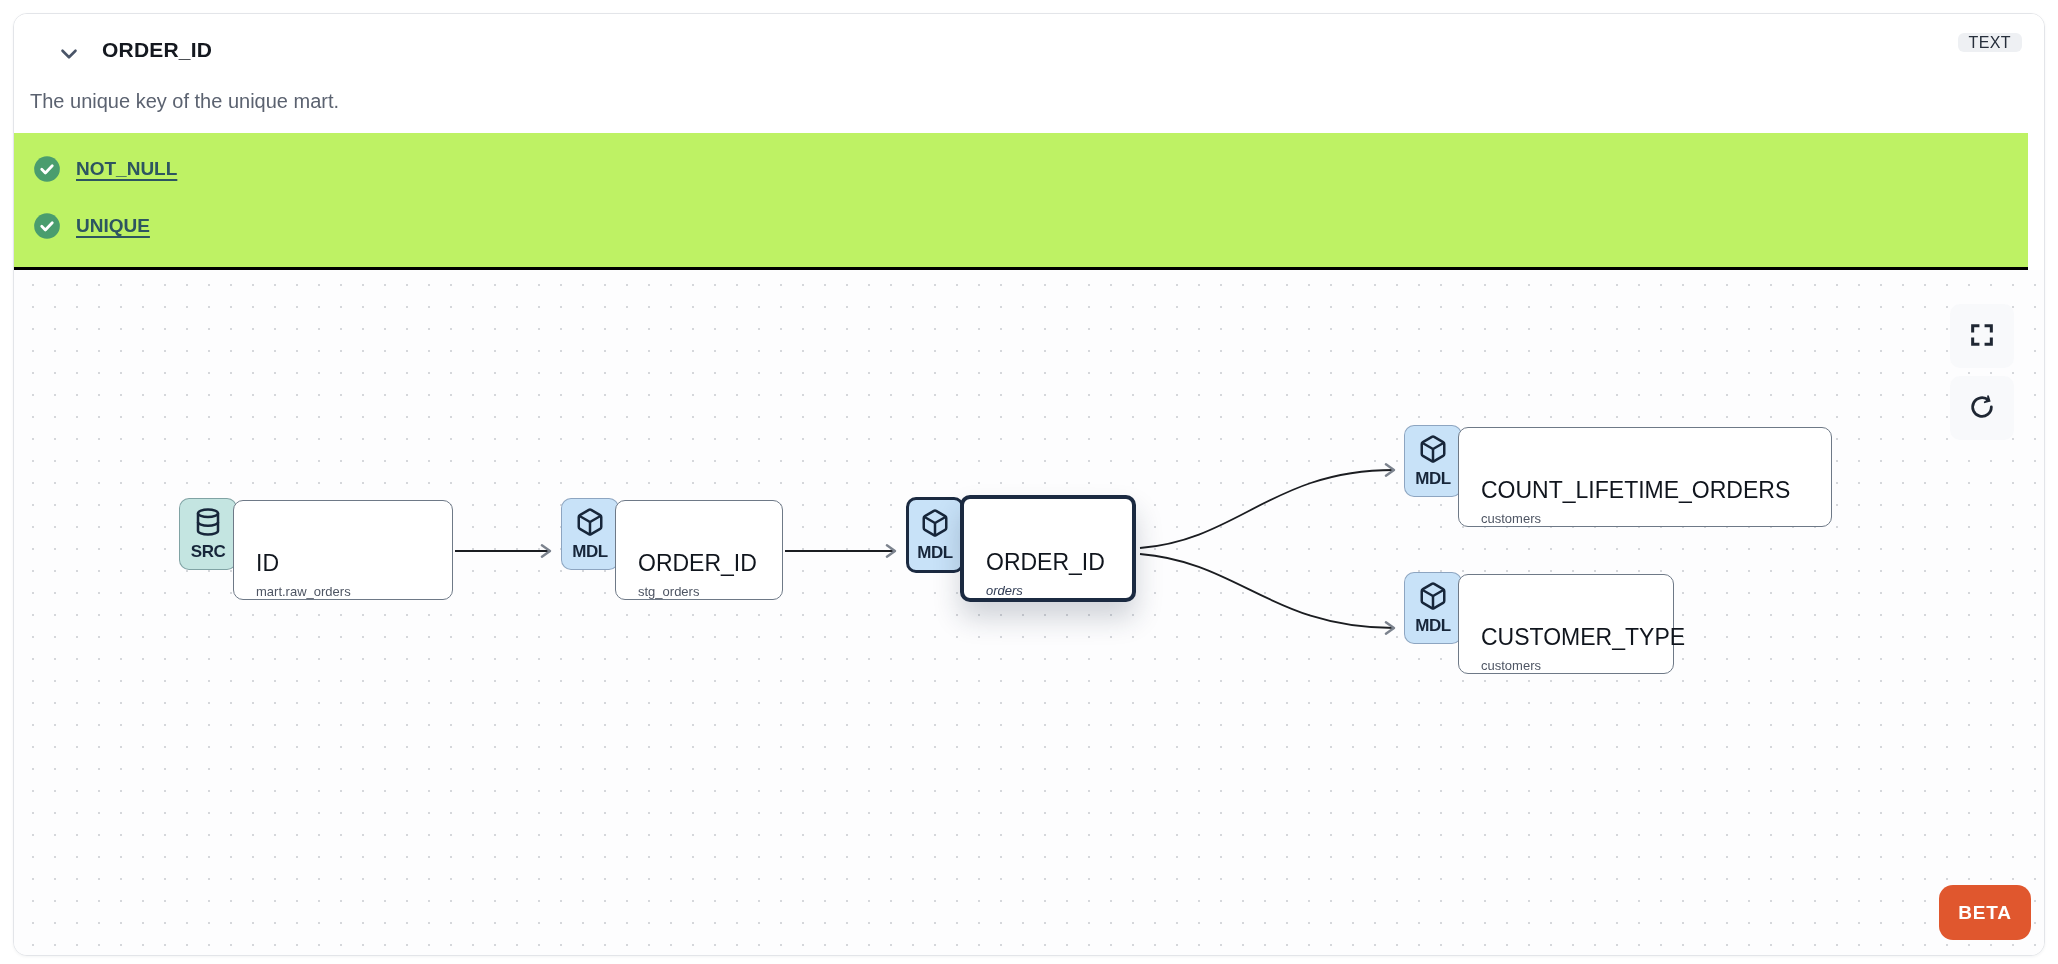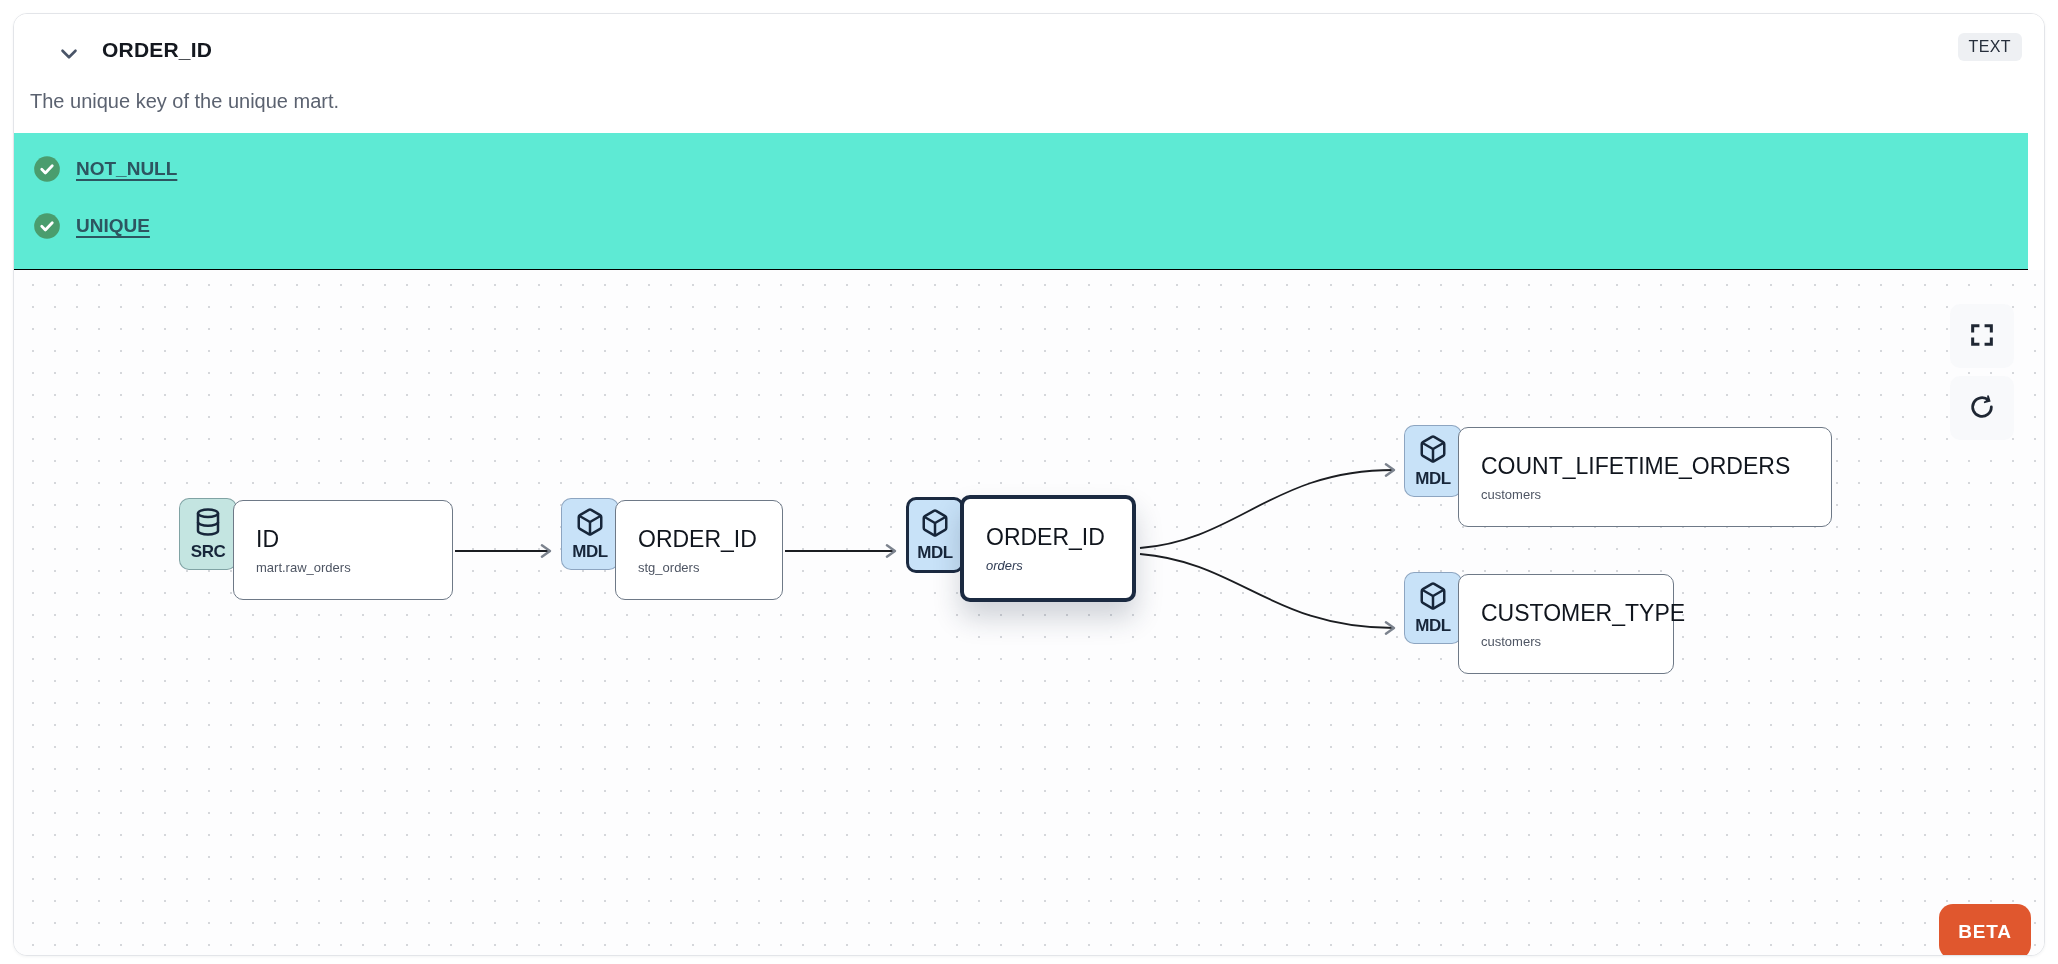--- a/index.html
+++ b/index.html
@@ -16,32 +16,32 @@
   .chev-btn {
     position:absolute; left:40px; top:26px; width:30px; height:30px;
     background:none; border:none; cursor:pointer; color:#4a5568;
     display:flex; align-items:center; justify-content:center;
   }
   .hdr-title {
     position:absolute; left:88px; top:24px; font-size:21px; font-weight:700;
     color:#14181f; letter-spacing:0.2px;
   }
   .type-badge {
-    position:absolute; right:22px; top:19px; height:28px; padding:0 11px;
+    position:absolute; right:22px; top:19px; height:19px; padding:0 11px;
     background:#eef0f3; border-radius:6px; color:#262e3b; font-size:16px;
     font-weight:500; letter-spacing:0.4px; display:flex; align-items:center;
   }
   .hdr-desc {
     position:absolute; left:16px; top:76px; font-size:20px; color:#5b6270;
   }
 
   
   .tests {
     position:absolute; top:119px; left:0; right:16px; height:137px;
-    background:#5eead4; border-bottom:1px solid #000000;
+    background:#bef264; border-bottom:3px solid #000000;
   }
   .test-row { position:absolute; left:19px; display:flex; align-items:center; gap:15px; }
   .test-row.r0 { top:22px; }
   .test-row.r1 { top:79px; }
   .check { width:28px; height:28px; display:block; }
   .test-link {
     font-size:19px; font-weight:600; color:#2d5560; text-decoration:underline;
     text-decoration-thickness:1.5px; text-underline-offset:4px; cursor:pointer;
   }
 
@@ -62,21 +62,21 @@
   }
   .nbadge.src { background:#c4e5e1; border:1.5px solid rgba(46,83,92,0.45); }
   .nbadge.mdl { background:#c8e2f8; border:1.5px solid rgba(52,74,110,0.40); }
   .blabel {
     font-family:Liberation Sans, sans-serif; font-size:17px; font-weight:700;
     color:#17263a; letter-spacing:-0.5px;
   }
   .nbody {
     position:absolute; left:54px; top:2px; height:100px; background:#ffffff;
     border:1.5px solid #6e7987; border-radius:10px; z-index:2;
-    display:flex; flex-direction:column; justify-content:center; gap:7px;
+    display:flex; flex-direction:column; justify-content:flex-end; gap:7px;
     padding-left:22px;
   }
   .ntitle { font-size:23px; font-weight:500; color:#10151d; }
   .nsub   { font-size:13px; color:#4e5563; }
 
   
   .n1 { left:165px; top:228px; } .n1 .nbody { width:220px; }
   .n2 { left:547px; top:228px; } .n2 .nbody { width:168px; }
   .n3 { left:892px; top:225px; } .n3 .nbody { width:176px; }
   .n4 { left:1390px; top:155px; } .n4 .nbody { width:374px; }
@@ -96,21 +96,21 @@
     background:#f8f9fb; border-radius:10px; color:#1f2733;
     display:flex; align-items:center; justify-content:center;
   }
   .ctl.fullscreen { left:1936px; top:34px; }
   .ctl.refresh    { left:1936px; top:106px; }
 
   .beta {
     position:absolute; left:1925px; top:615px; width:92px; height:55px;
     background:#e0572e; border-radius:14px; color:#ffffff;
     font-size:19px; font-weight:700; letter-spacing:0.8px;
-    display:flex; align-items:center; justify-content:center;margin-top:19px;
+    display:flex; align-items:center; justify-content:center;
   }
 </style>
 </head>
 <body>
 
 <div class="card">
 
   <div class="hdr">
     <button class="chev-btn">
       <span>

